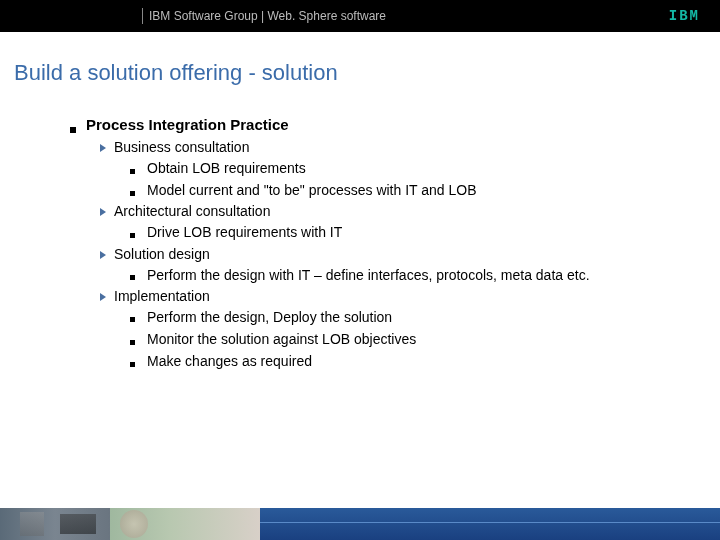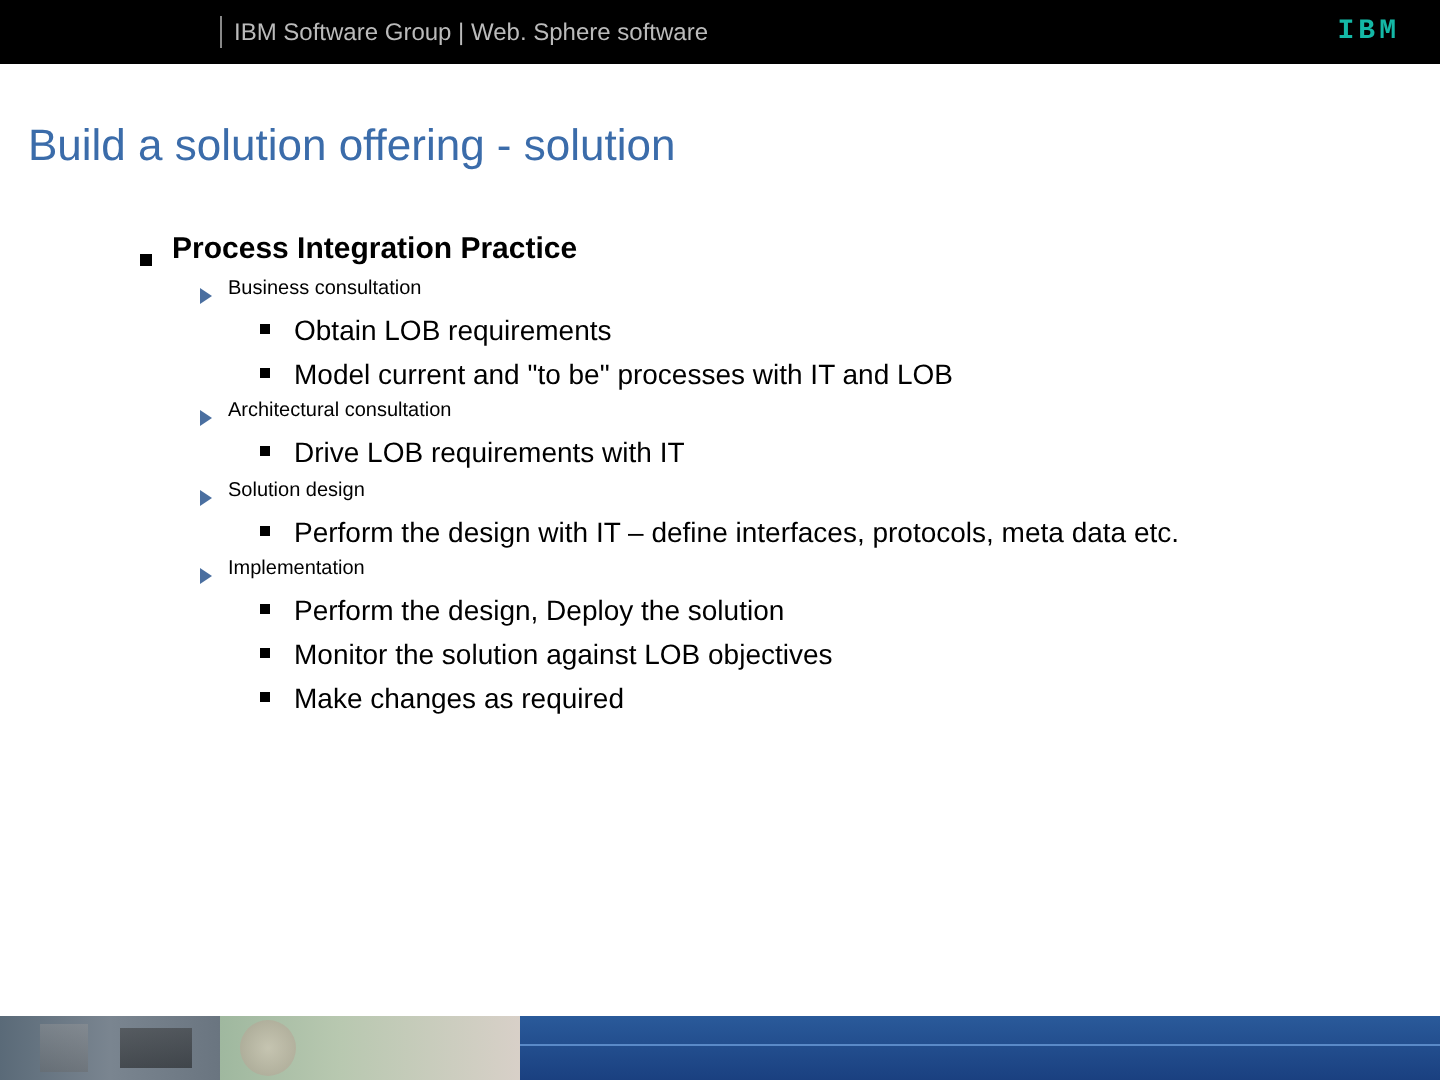--- a/index.html
+++ b/index.html
@@ -16,20 +16,21 @@
     height: 32px;
     display: flex;
     align-items: center;
     justify-content: space-between;
     padding: 0 20px 0 0;
   }
   .header-left {
     display: flex;
     align-items: center;
     height: 100%;
+    padding-left: 32px;
   }
   .header-divider {
     width: 1px;
     height: 16px;
     background: #888;
     margin: 0 6px 0 110px;
   }
   .header-text {
     color: #bbbbbb;
     font-size: 12px;
@@ -84,30 +85,30 @@
     width: 0;
     height: 0;
     border-top: 4px solid transparent;
     border-bottom: 4px solid transparent;
     border-left: 6px solid #4a6fa0;
     margin-top: 5px;
     margin-right: 8px;
     flex-shrink: 0;
   }
   .l2-text {
-    font-size: 10px;
+    font-size: 14px;
     color: #000;
   }
   .l3 {
     margin-left: 30px;
     margin-top: 4px;
   }
   .l3-row {
     display: flex;
-    align-items: flex-start;
+    align-items: center;
     margin-bottom: 4px;
   }
   .sq-bullet-sm {
     width: 5px;
     height: 5px;
     background: #000;
     margin-top: 6px;
     margin-right: 12px;
     flex-shrink: 0;
   }

